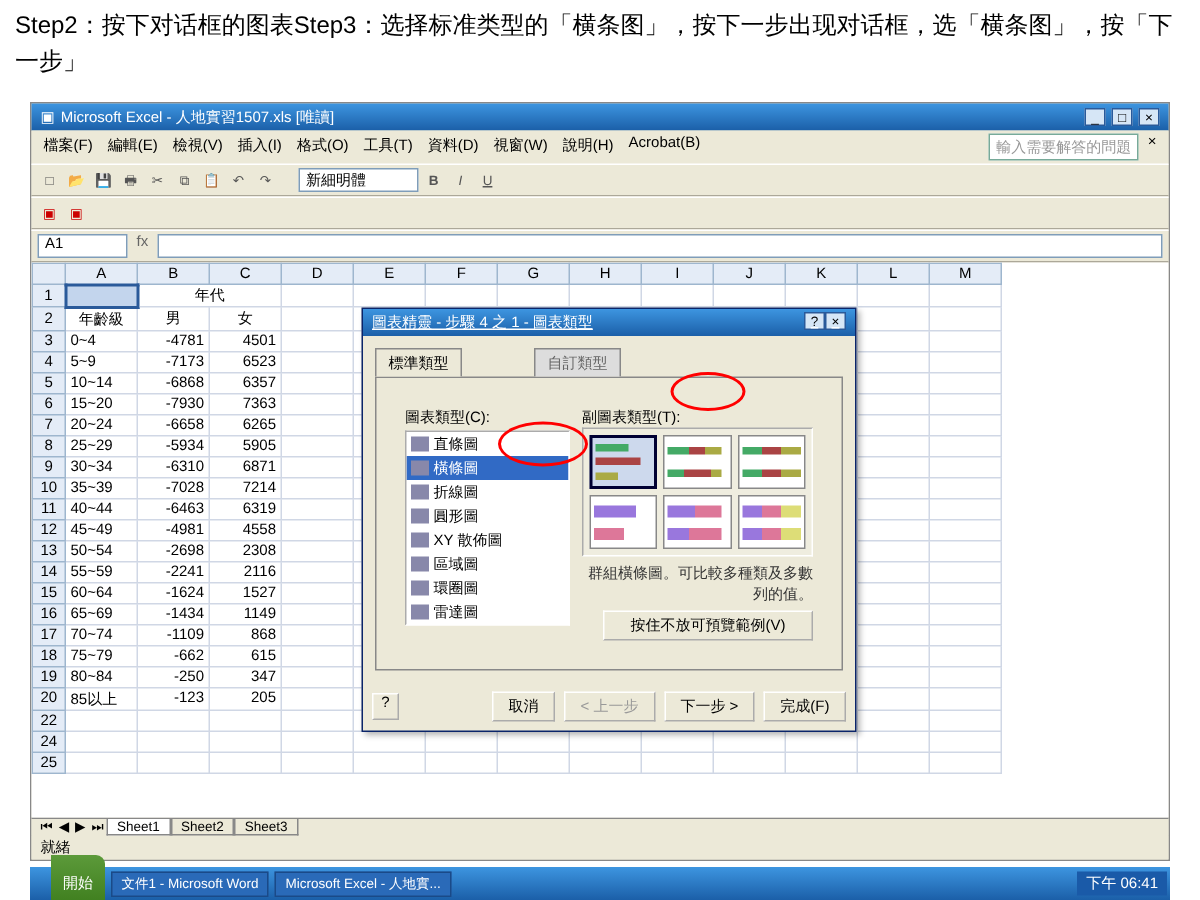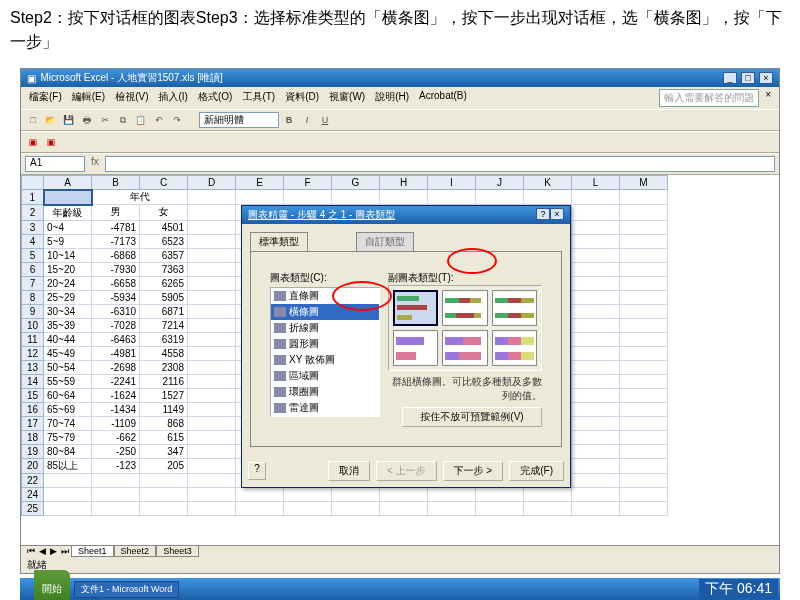--- a/index.html
+++ b/index.html
@@ -52,21 +52,21 @@
 .btn { border: 1px outset #fff; background: #ece9d8; padding: 2px 10px; font-size: 10px; }
 .btn.dis { color: #999; }
 .circle { position: absolute; border: 2px solid red; border-radius: 50%; pointer-events: none; }
 .sheettabs { background: #ece9d8; display: flex; padding: 0 4px; font-size: 9px; border-top: 1px solid #888; }
 .sheettab { border: 1px solid #888; border-top: none; padding: 0 6px; background: #fff; }
 .sheettab.inact { background: #ece9d8; }
 .statusbar { background: #ece9d8; padding: 1px 6px; font-size: 10px; display: flex; }
 .taskbar { position: absolute; bottom: 0; left: 20px; right: 20px; height: 22px; background: linear-gradient(#3d95e0,#1b5fa8); display: flex; align-items: center; gap: 4px; padding: 0 2px; font-size: 10px; color: #fff; }
 .start { background: linear-gradient(#5c9a3a,#3a7a1a); padding: 12px 8px; border-radius: 0 6px 6px 0; margin-left: 12px; }
 .tasktab { background: #2a6ab8; border: 1px solid #1a4a88; padding: 1px 6px; font-size: 9px; }
-.clock { margin-left: auto; background: #1a5aa8; padding: 1px 6px; font-size: 14px; }
+.clock { margin-left: auto; background: #1a5aa8; padding: 1px 6px; font-size: 10px; }
 </style>
 </head>
 <body>
 
 <div class="instruction">Step2：按下对话框的图表Step3：选择标准类型的「横条图」，按下一步出现对话框，选「横条图」，按「下一步」</div>
 
 <div class="excel">
   <div class="titlebar">
     <span>▣</span>
     <span>Microsoft Excel - 人地實習1507.xls [唯讀]</span>
@@ -617,14 +617,15 @@
     <span class="sheettab inact">Sheet3</span>
   </div>
   <div class="statusbar">
     <span>就緒</span>
   </div>
 </div>
 
 <div class="taskbar">
   <span class="start">開始</span>
   <span class="tasktab">文件1 - Microsoft Word</span>
+  <span class="tasktab">Microsoft Excel - 人地實...</span>
   <span class="clock">下午 06:41</span>
 </div>
 
 </body></html>

